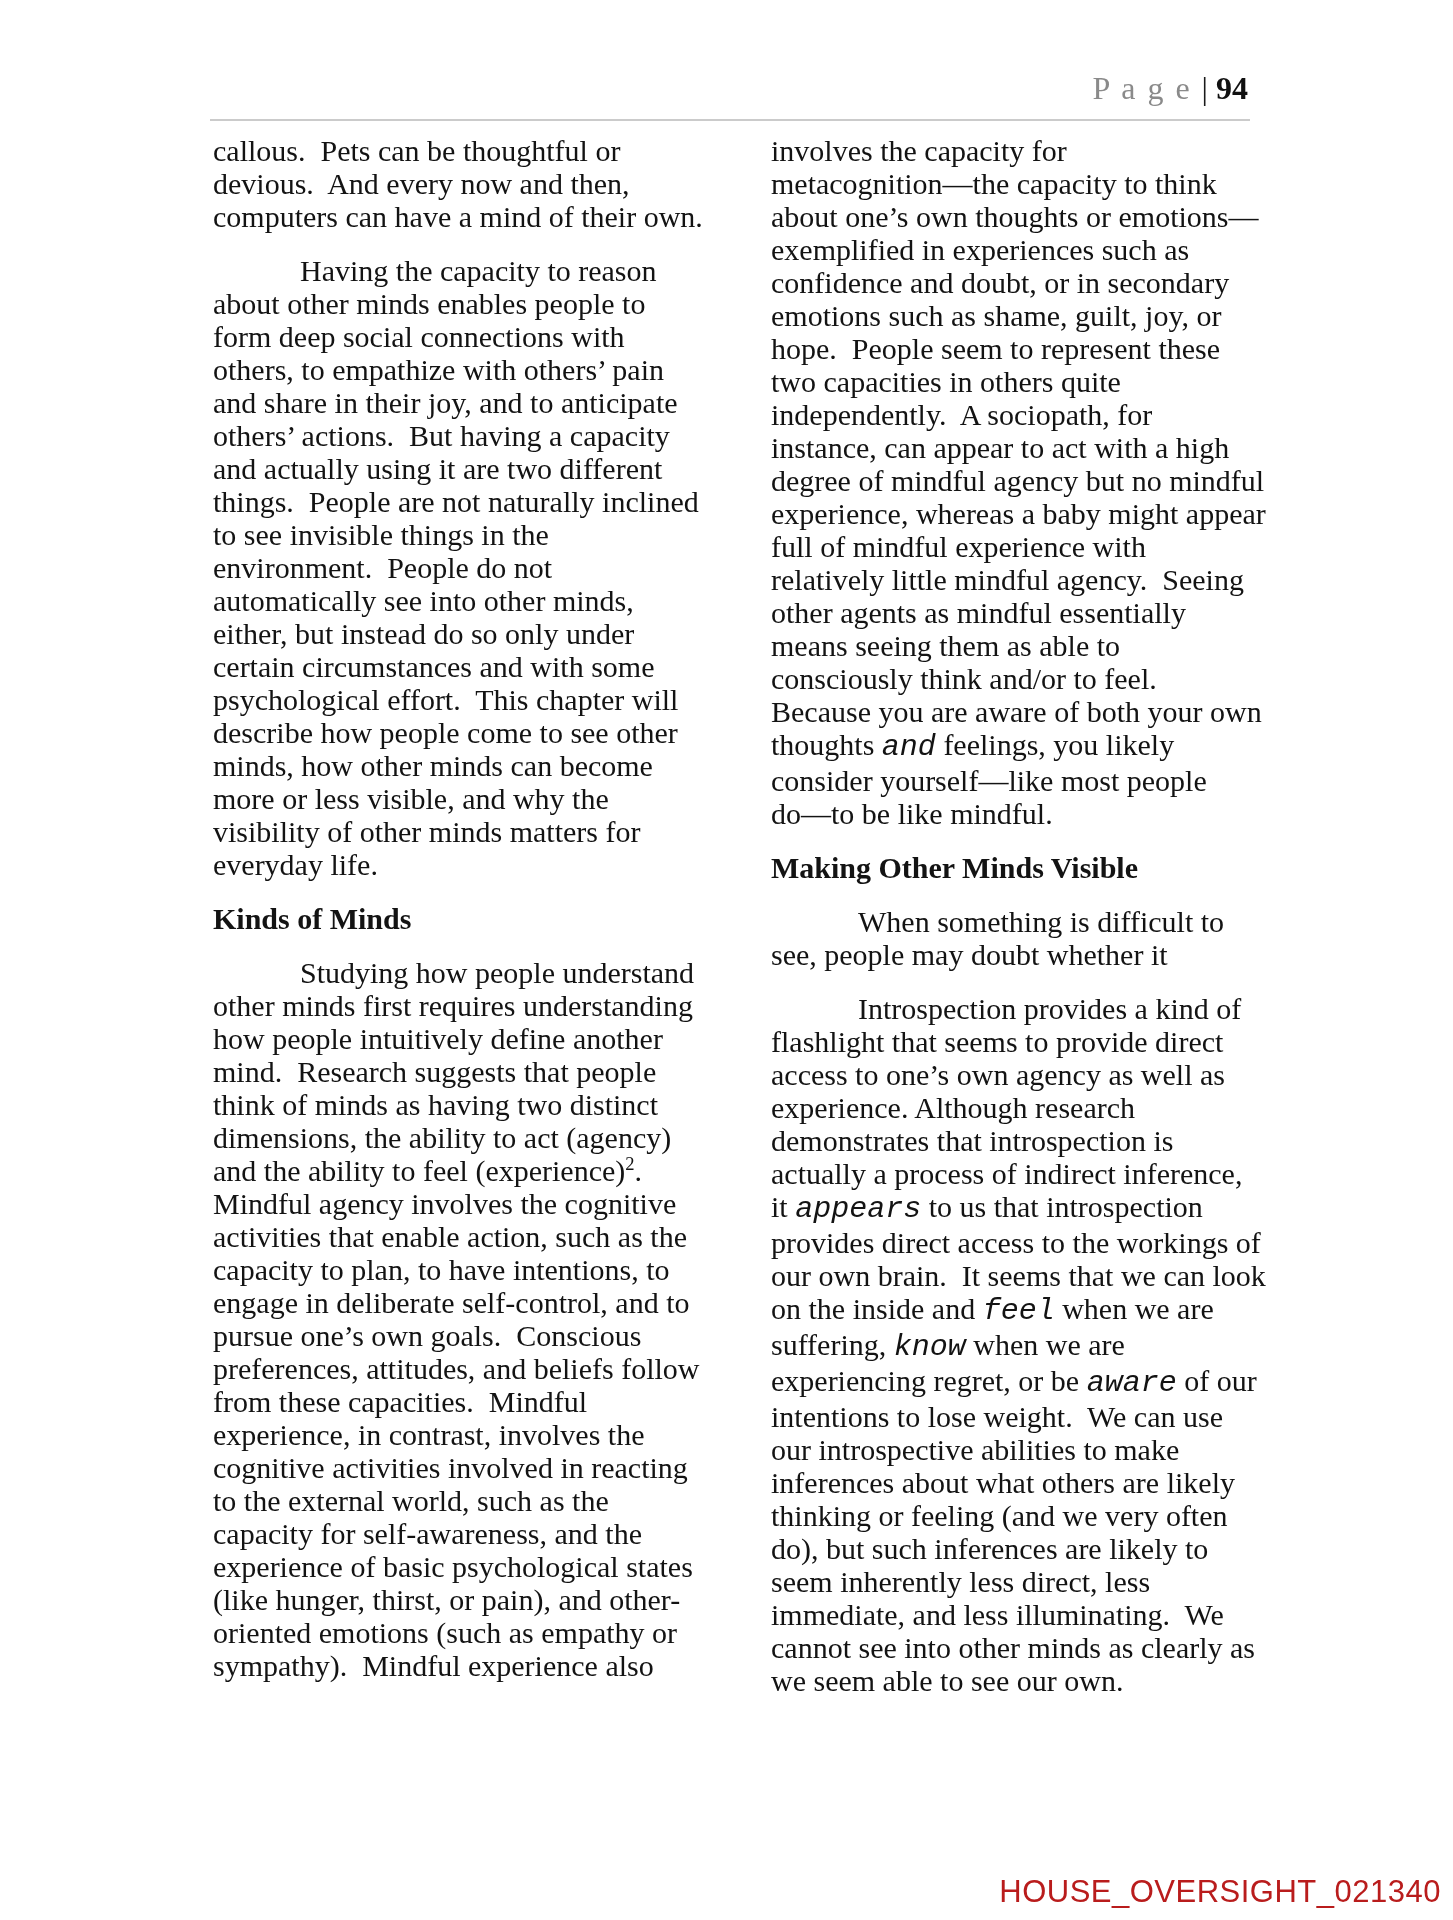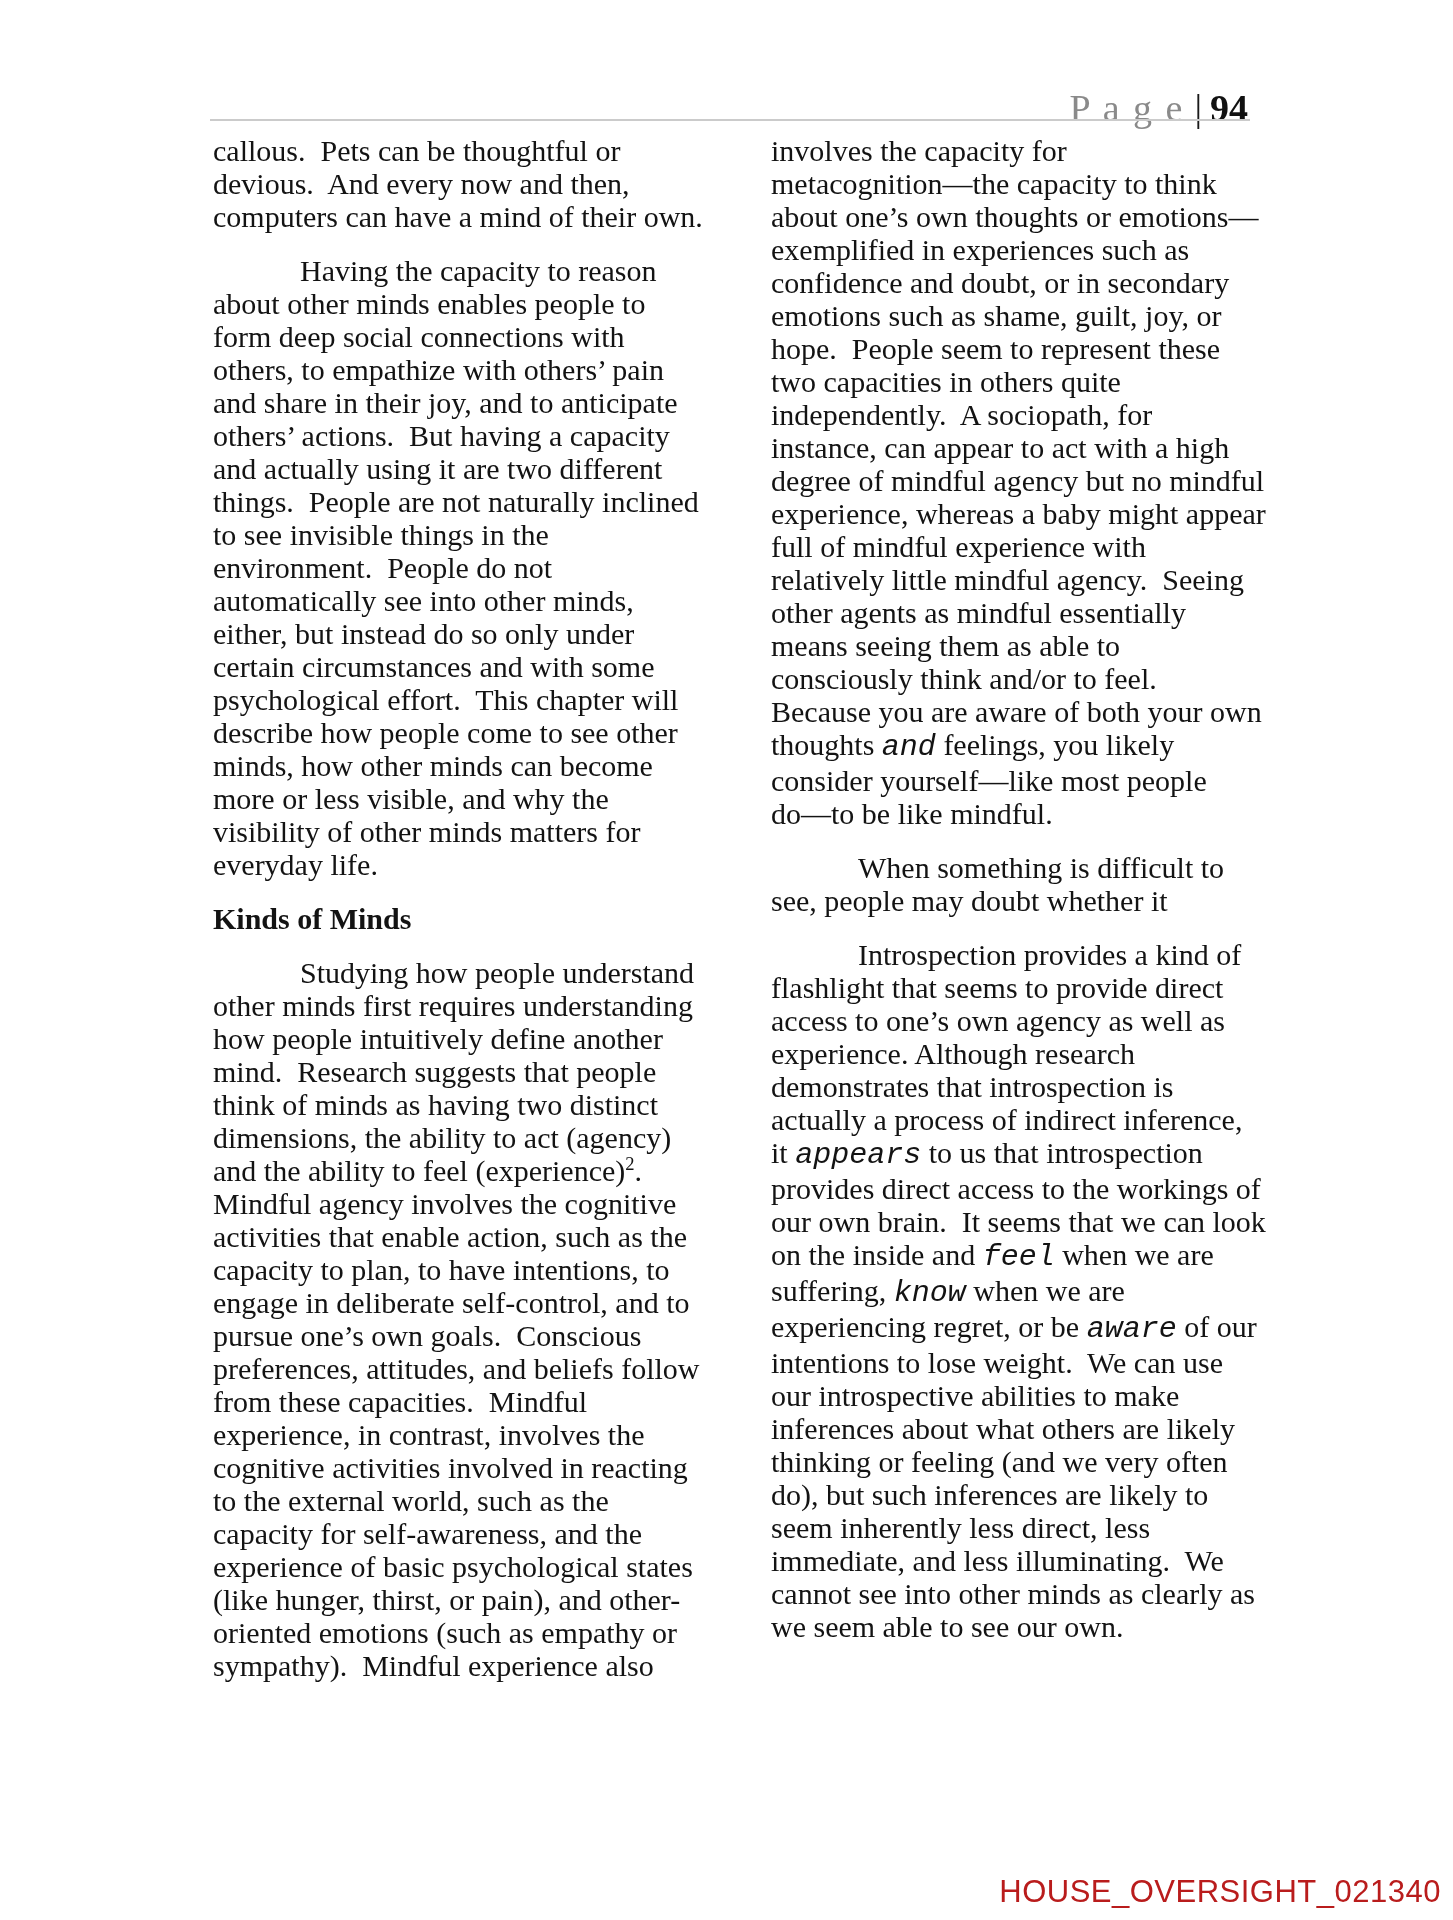--- a/index.html
+++ b/index.html
@@ -7,23 +7,23 @@
     position: relative;
     width: 1453px;
     height: 1920px;
     background: #ffffff;
     font-family: "Liberation Serif", "DejaVu Serif", serif;
     color: #131313;
     overflow: hidden;
   }
   .page-header {
     position: absolute;
-    top: 86px;
+    top: 70px;
     right: 205px;
-    font-size: 38px;
+    font-size: 32px;
     white-space: nowrap;
     text-align: right;
   }
   .page-word { color: #8a8a8a; letter-spacing: 2px; }
   .header-divider { color: #1a1a1a; margin: 0 8px 0 10px; font-weight: normal; }
   .page-number { color: #111111; font-weight: bold; }
   .header-rule {
     position: absolute;
     top: 119px;
     left: 210px;
@@ -138,20 +138,21 @@
 experience, whereas a baby might appear
 full of mindful experience with
 relatively little mindful agency.  Seeing
 other agents as mindful essentially
 means seeing them as able to
 consciously think and/or to feel.
 Because you are aware of both your own
 thoughts </span><em>and</em><span> feelings, you likely
 consider yourself—like most people
 do—to be like mindful.</span></p>
+      <h2>Making Other Minds Visible</h2>
       <p class="indent">When something is difficult to
 see, people may doubt whether it</p>
       <p class="indent"><span>Introspection provides a kind of
 flashlight that seems to provide direct
 access to one’s own agency as well as
 experience. Although research
 demonstrates that introspection is
 actually a process of indirect inference,
 it </span><em>appears</em><span> to us that introspection
 provides direct access to the workings of

